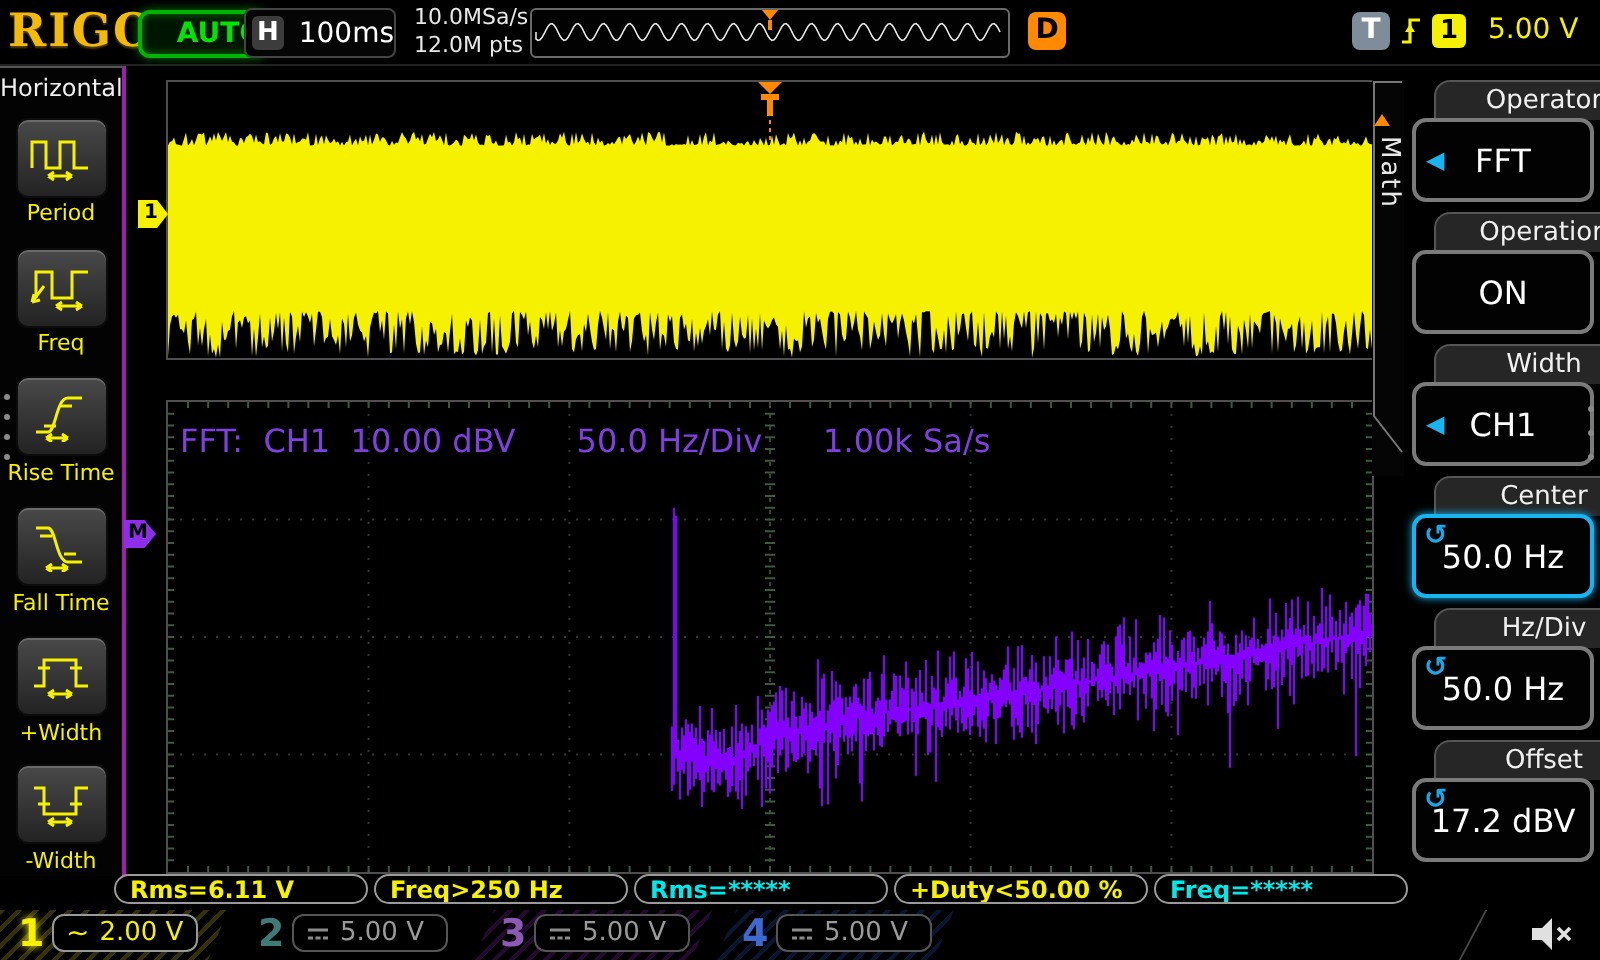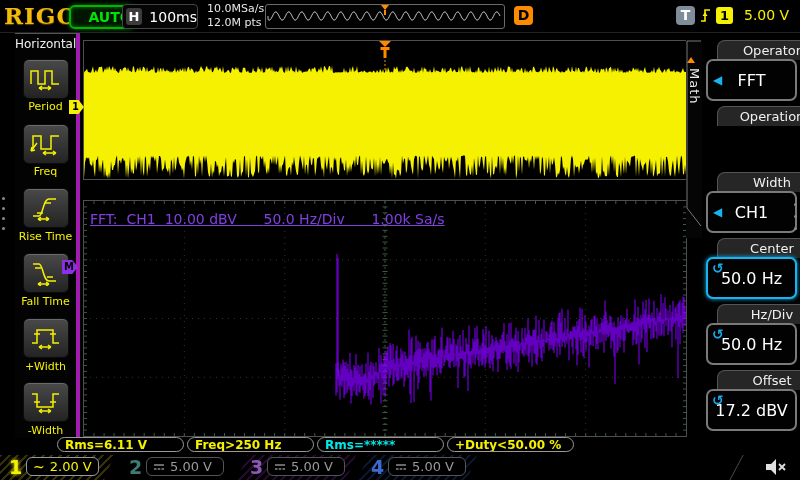--- a/index.html
+++ b/index.html
@@ -27,33 +27,33 @@
   #d-value{position:absolute;left:538px;top:4px;width:128px;height:23px;background:#050505;border:1px solid #4a4a4a;
         border-radius:4px;color:#fff;font-size:14px;text-align:center;line-height:23px;}
   #t-badge{position:absolute;left:676px;top:6px;width:19px;height:19px;background:#7f8c99;border-radius:4px;
         color:#fff;font-weight:bold;font-size:14px;text-align:center;line-height:19px;}
   #edge-icon{position:absolute;left:699px;top:6px;}
   #trigsrc-badge{position:absolute;left:716px;top:7px;width:17px;height:17px;background:#f5f100;border-radius:3px;
         color:#000;font-weight:bold;font-size:13px;text-align:center;line-height:17px;}
   #trig-level{position:absolute;left:744px;top:7px;color:#f5f100;font-size:14px;}
 
   
-  #sidebar{position:absolute;left:15px;top:33px;width:61px;height:404px;background:#030303;
-        border-top:1px solid #555;border-right:4px solid #a21caf;}
+  #sidebar{position:absolute;left:0;top:33px;width:61px;height:404px;background:#030303;
+        border-top:1px solid #555;border-right:2px solid #a21caf;}
   #sidebar-title{position:absolute;left:0;top:3px;width:61px;text-align:center;color:#f0f0f0;font-size:12px;}
   .sb-btn{position:absolute;left:8px;width:44px;height:38px;border:1px solid #0c0c0c;border-radius:6px;
         background:linear-gradient(#494949,#232323);box-shadow:inset 0 1px 0 #6a6a6a;display:flex;
         align-items:center;justify-content:center;}
   .sb-label{position:absolute;left:0;width:61px;text-align:center;color:#f5f100;font-size:11px;}
   .pagedot{position:absolute;width:3px;height:3px;border-radius:50%;background:#8a8a8a;}
 
   
   #wave-win{position:absolute;left:83px;top:40px;width:602px;height:138px;border:1px solid #4f4f4f;background:#000;}
   #fft-win{position:absolute;left:83px;top:200px;width:602px;height:235px;border:1px solid #4f4f4f;background:#000;}
-  #fft-label{position:absolute;left:6px;top:10px;font-size:14px;color:#8040e0;display:flex;white-space:pre;text-decoration:underline;}
+  #fft-label{position:absolute;left:6px;top:10px;font-size:16px;color:#8040e0;display:flex;white-space:pre;}
   #fft-label span{margin-right:0;}
   #trig-marker{position:absolute;left:377px;top:41px;}
   #ch1-marker{position:absolute;left:69px;top:100px;width:15px;height:14px;background:#f5f100;
         clip-path:polygon(0 0,64% 0,100% 50%,64% 100%,0 100%);color:#000;font-weight:bold;font-size:10px;
         text-align:left;line-height:14px;padding-left:3px;box-sizing:border-box;}
   #m-marker{position:absolute;left:62px;top:260px;width:16px;height:14px;background:#8d2fe8;
         clip-path:polygon(0 0,64% 0,100% 50%,64% 100%,0 100%);color:#000;font-weight:bold;font-size:10px;
         text-align:left;line-height:14px;padding-left:2px;box-sizing:border-box;}
 
   
@@ -234,20 +234,24 @@
   <div id="menu">
     <div class="menu-item" style="top:4px">
       <div class="menu-label">Operator</div>
       <div class="menu-value">
         <span class="mv-arrow">◀</span>
         <span>FFT</span>
       </div>
     </div>
     <div class="menu-item" style="top:70px">
       <div class="menu-label">Operation</div>
+      <div class="menu-value">
+
+        <span>ON</span>
+      </div>
     </div>
     <div class="menu-item" style="top:136px">
       <div class="menu-label">Width</div>
       <div class="menu-value">
         <span class="mv-arrow">◀</span>
         <span>CH1</span>
       </div>
     </div>
     <div class="menu-item" style="top:202px">
       <div class="menu-label">Center</div>
@@ -273,20 +277,21 @@
   </div>
 
   <div class="pagedot" style="left:794px;top:203px"></div>
   <div class="pagedot" style="left:794px;top:215px"></div>
   <div class="pagedot" style="left:794px;top:227px"></div>
 
   <div class="pill" style="left: 57px; color: rgb(245, 241, 0);">Rms=6.11 V</div>
   <div class="pill" style="left: 187px; color: rgb(245, 241, 0);">Freq&gt;250 Hz</div>
   <div class="pill" style="left: 317px; color: rgb(0, 232, 232);">Rms=*****</div>
   <div class="pill" style="left: 447px; color: rgb(245, 241, 0);">+Duty&lt;50.00 %</div>
+  <div class="pill" style="left: 577px; color: rgb(0, 232, 232);">Freq=*****</div>
 
   <div id="chanbar">
     <div class="ch-block" style="left: 0px; width: 114px; clip-path: polygon(0px 0px, 100% 0px, calc(100% - 10px) 100%, 0px 100%); background: repeating-linear-gradient(135deg, rgb(52, 48, 10) 0px, rgb(52, 48, 10) 2px, rgb(0, 0, 0) 2px, rgb(0, 0, 0) 6px);">
       <span class="ch-num" style="color: rgb(245, 241, 0); text-shadow: rgb(245, 241, 0) 0px 0px 4px;">1</span>
       <div class="ch-box" style="border-color: rgb(153, 153, 153);">
         <span class="ch-ac" style="color: rgb(245, 241, 0);">~</span>
         <span class="ch-volts" style="color: rgb(245, 241, 0);">2.00 V</span>
       </div>
     </div>
     <div class="ch-block" style="left:116px;width:119px;clip-path:polygon(10px 0,100% 0,calc(100% - 10px) 100%,0 100%)">

